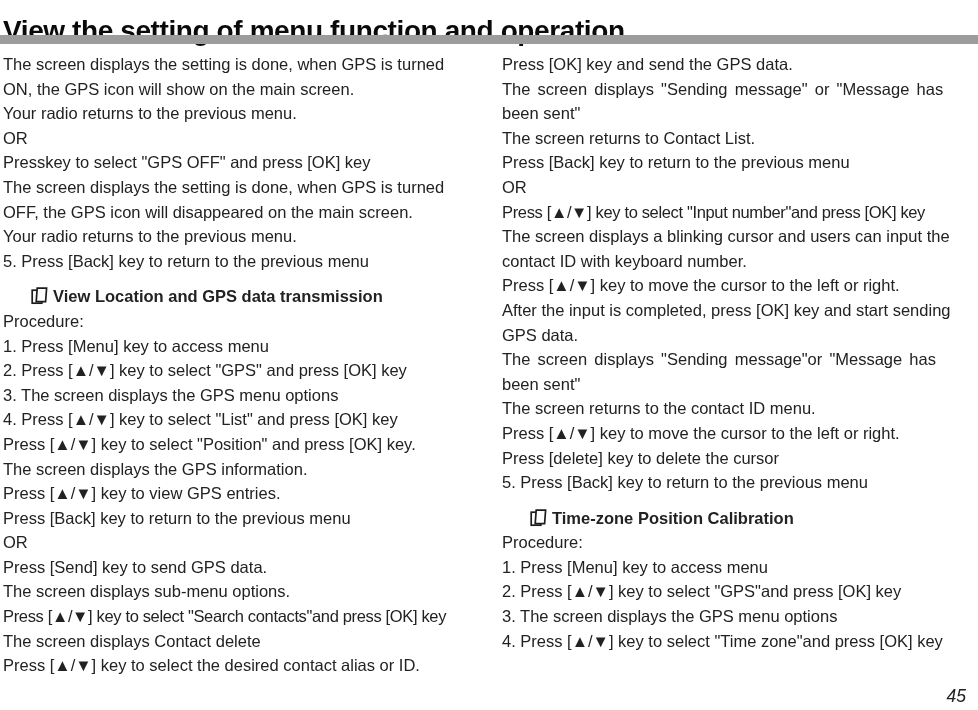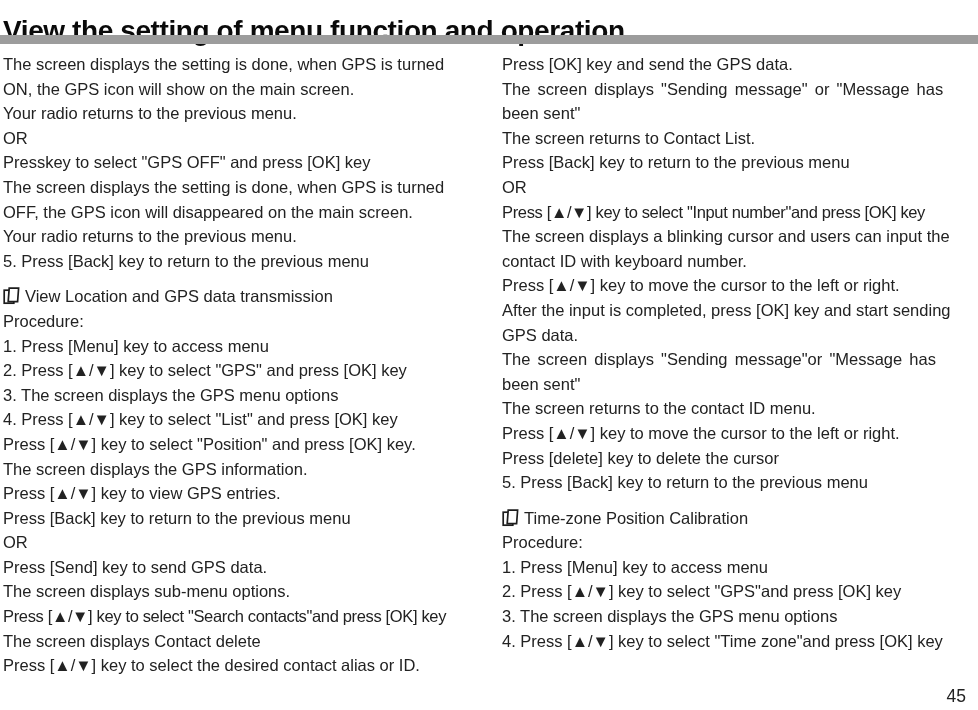--- a/index.html
+++ b/index.html
@@ -33,37 +33,39 @@
     line-height:24.6px;
   }
   .col-left{ left:3px;  width:486px; }
   .col-right{ left:502px; width:476px; }
   p.line{
     margin:0;
     white-space:nowrap;
   }
   p.line.bold{ font-weight:normal; }
   p.line.heading{
-    font-weight:normal;
+    font-weight:bold;
     margin-top:11px;
+    margin-left:28px;
   }
   p.line.wide{ word-spacing:2.6px; }
   p.line.compact{ letter-spacing:-0.35px; }
   .pages-icon{
     display:inline-block;
     width:17px; height:18px;
     margin-right:5px;
     vertical-align:-3px;
   }
   .pages-icon svg{ display:block; }
   .pagenum{
     position:absolute;
     right:12px; bottom:3px;
     font-size:17.5px;
     color:#222222;
+    font-style:italic;
   }
 </style>
 </head>
 <body>
 
 <div>
   <h1 class="title">View the setting of menu function and operation</h1>
   <div class="rule"></div>
   <div class="col col-left">
       <p class="line normal"><span>The screen displays the setting is done, when GPS is turned</span></p>

